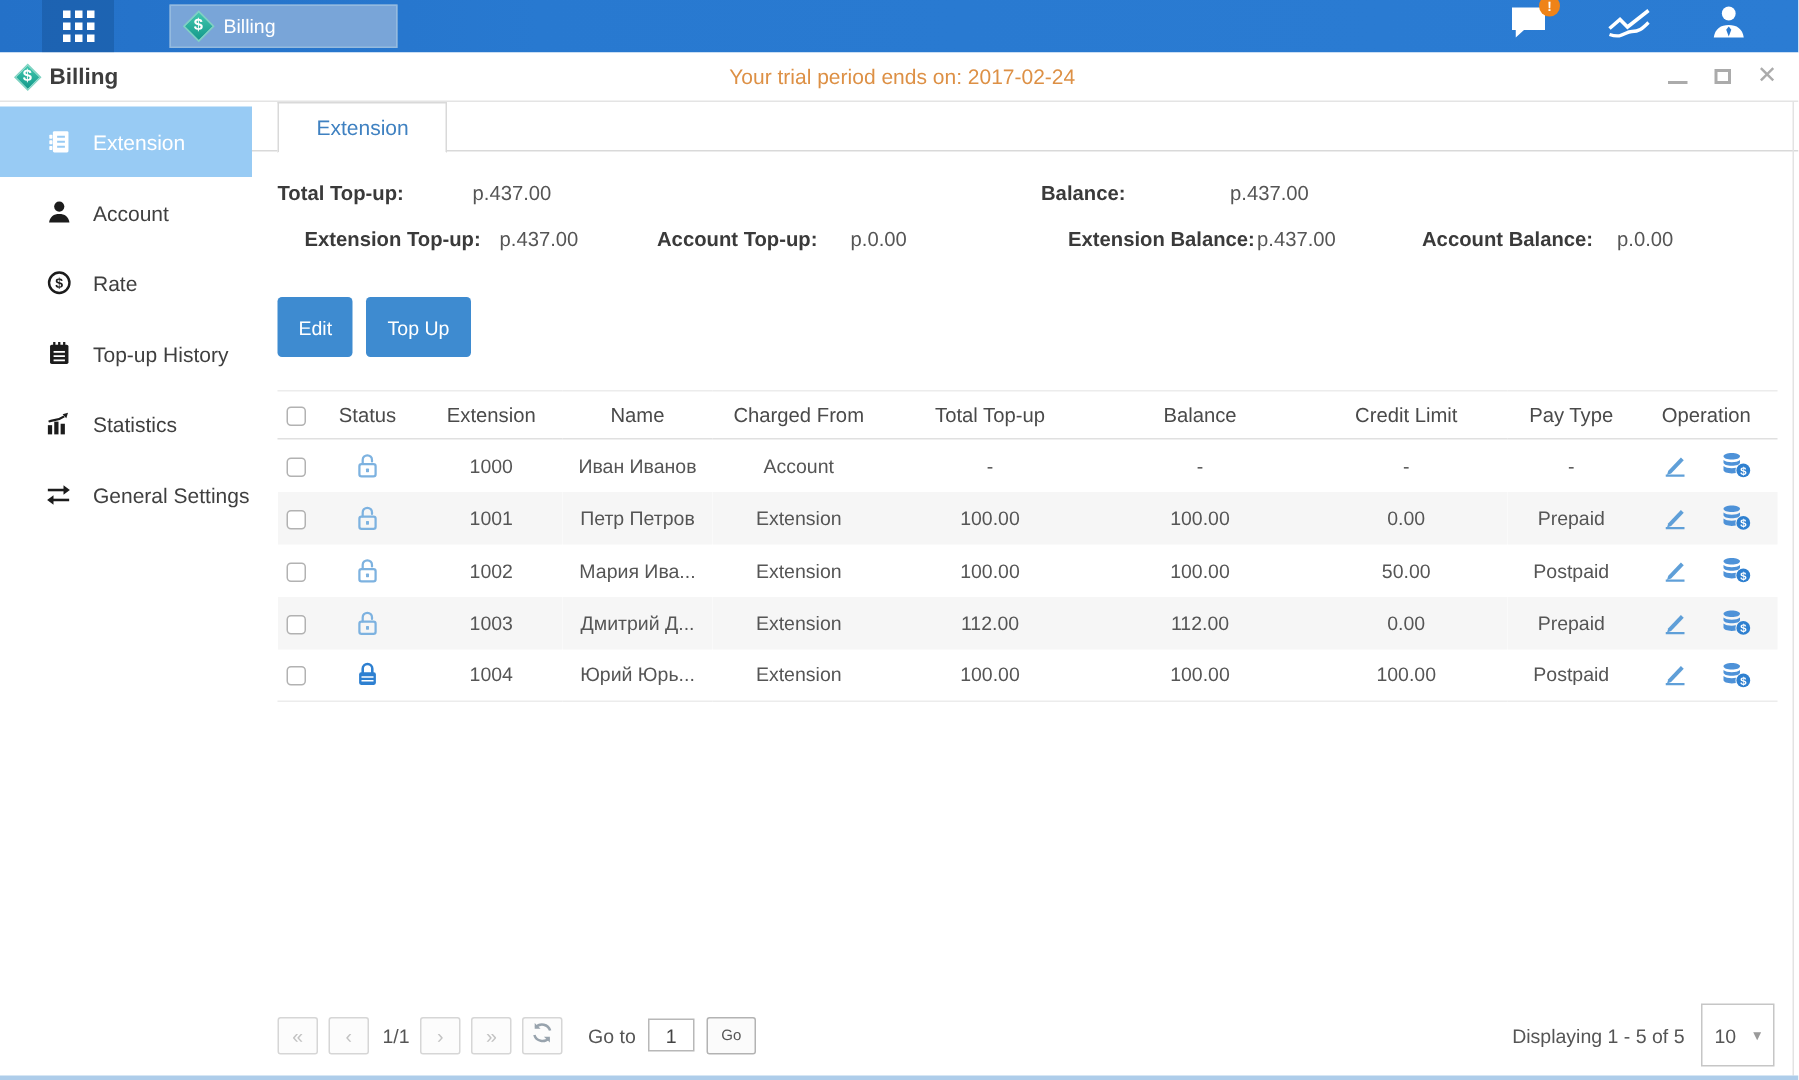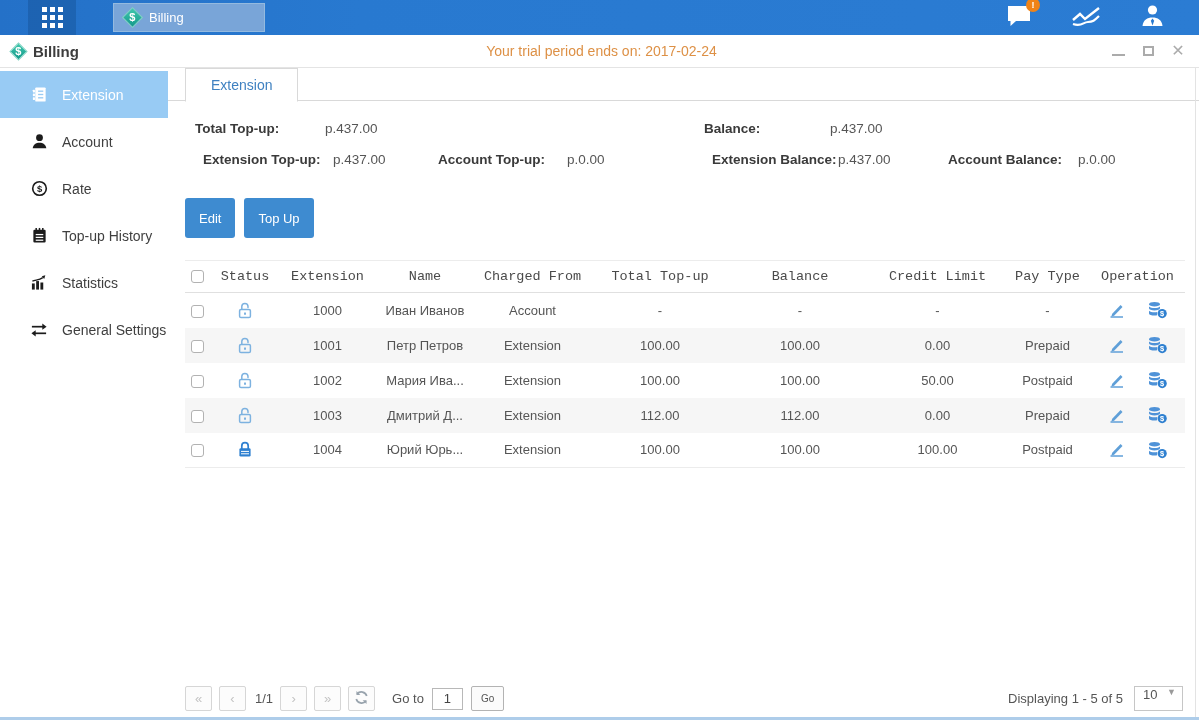--- a/index.html
+++ b/index.html
@@ -60,31 +60,31 @@
   .content::after { content:""; position:absolute; top:0; bottom:3px; right:3px; width:1px;
                     background:#e3e3e3; }
   .tabstrip { height:33px; border-bottom:1px solid #d9d9d9; padding-left:17px; display:flex; }
   .tab { height:34px; line-height:32px; padding:0 25px; background:#fff; border:1px solid #d9d9d9;
          border-bottom:1px solid #fff; color:#3f81c1; font-size:14px; cursor:pointer; }
 
   .summary { position:relative; height:92px; font-size:13.5px; }
   .summary span { position:absolute; white-space:nowrap; }
   .lbl { font-weight:bold; color:#3a3a3a; }
   .val { color:#555; }
-  .r1 { top:20px;margin-left:10px; } .r2 { top:51px;padding-left:18px; }
+  .r1 { top:20px; } .r2 { top:51px;padding-left:18px; }
 
   .actions { padding-left:17px; margin-top:5px; display:flex; gap:9px; }
   .btn { background:#3e8bd0; color:#fff; border:none; height:40px; padding:0 14px;
          font-size:13px; border-radius:3px; font-family:inherit; cursor:pointer; }
 
   
   table.ext { margin:22px 0 0 17px; width:1000px; border-collapse:collapse; font-size:13px;
               color:#555; table-layout:fixed; }
   .ext thead th { font-weight:normal; color:#4a4a4a; height:32px; font-size:13.5px;
-                  border-top:1px solid #ececec; border-bottom:1px solid #e0e0e0; text-align:center;font-family:Liberation Mono, monospace; }
+                  border-top:1px solid #ececec; border-bottom:1px solid #e0e0e0; text-align:center; }
   .ext tbody td { height:35px; text-align:center; overflow:hidden; white-space:nowrap; }
   .ext tbody tr:nth-child(even) { background:#f6f6f6; }
   .ext tbody tr:last-child td { border-bottom:1px solid #ececec; }
   .cb { display:inline-block; width:13px; height:13px; border:1px solid #b2b2b2; border-radius:3px;
         background:#fff; vertical-align:middle; cursor:pointer; }
   .lockwrap { display:inline-flex; vertical-align:middle; cursor:pointer; }
   .ops span { margin:0 9px; cursor:pointer; display:inline-flex; vertical-align:middle; }
 
   
   .pager { position:absolute; left:17px; right:16px; bottom:9px; display:flex; align-items:center;
@@ -92,21 +92,21 @@
   .pbtn { width:27px; height:25px; border:1px solid #d6d6d6; background:#fcfcfc; border-radius:2px;
           margin-right:7px; display:flex; align-items:center; justify-content:center;
           color:#c3c3c3; font-size:13px; cursor:pointer; }
   .pageno { margin:0 7px 0 2px; color:#555; }
   .goto-lbl { margin:0 8px 0 10px; color:#555; }
   .goto-inp { width:31px; height:22px; border:1px solid #b8b8b8; font-size:13px; text-align:center;
               font-family:inherit; color:#444; }
   .go-btn { height:25px; border:1px solid #b3b3b3; background:#fbfbfb; padding:0 9px; font-size:10px;
             color:#555; margin-left:8px; border-radius:2px; font-family:inherit; cursor:pointer; }
   .pager-right { margin-left:auto; display:flex; align-items:center; gap:11px; color:#555; }
-  .psize { width:49px; height:25px; border:1px solid #c6c6c6; display:flex; 
+  .psize { width:49px; height:42px; border:1px solid #c6c6c6; display:flex; align-items:center;
            justify-content:space-between; padding:0 6px 0 8px; cursor:pointer; background:#fff; }
   .psize .arr { color:#9a9a9a; font-size:9px; }
 </style>
 </head>
 <body>
 
 <div class="topbar">
   <div class="grid-btn">
     <span class="grid-ico">
       <i></i>

